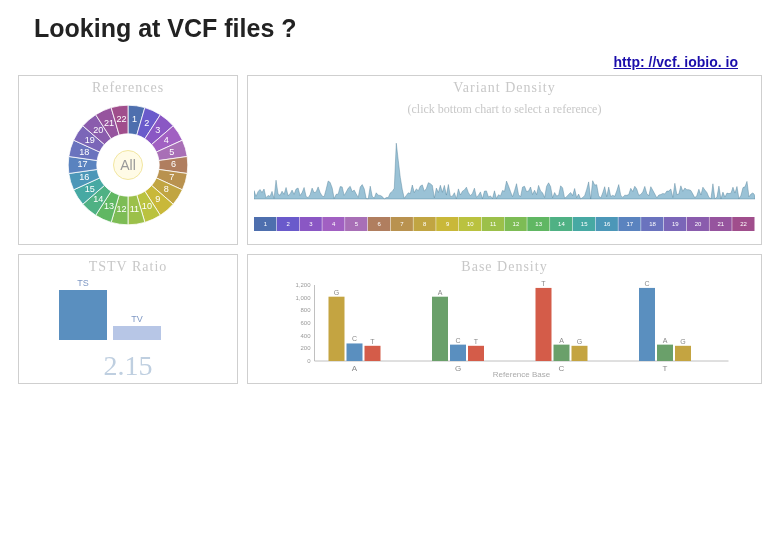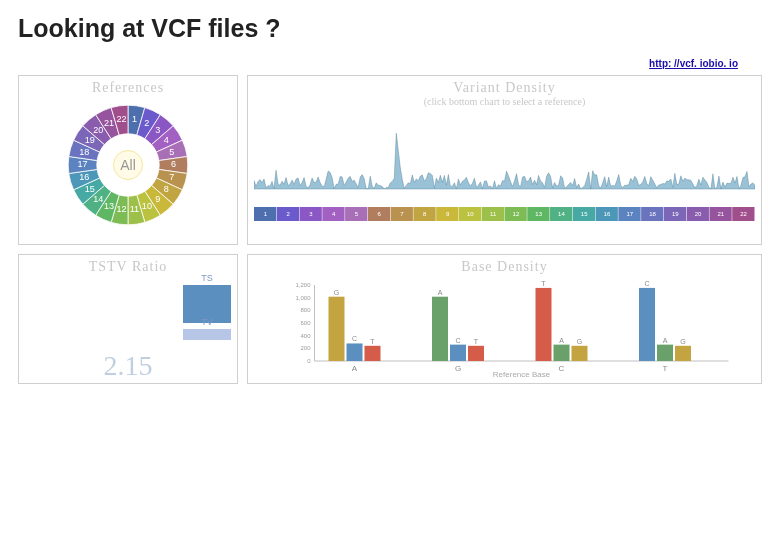--- a/index.html
+++ b/index.html
@@ -1,34 +1,34 @@
 <!DOCTYPE html>
 <html><head>
 <meta charset="utf-8">
 <style>
   * { box-sizing: border-box; margin: 0; padding: 0; }
   body { width: 780px; height: 540px; background: #fff; font-family: Arial, Helvetica, sans-serif; overflow: hidden; }
   .slide { padding: 14px 18px 0 18px; }
-  .title { font-size: 25px; font-weight: 700; color: #222; margin-bottom: 10px; }
+  .title { font-size: 25px; font-weight: 700; color: #222; margin-bottom: 10px; margin-left: 16px; }
   .link-row { text-align: right; margin-bottom: 4px; padding-right: 24px; }
-  .link { font-size: 10px; font-weight: 700; color: #1a0dab; text-decoration: underline; }
+  .link { font-size: 14px; font-weight: 700; color: #1a0dab; text-decoration: underline; }
   .grid { display: grid; grid-template-columns: 220px 1fr; grid-template-rows: 170px 130px; gap: 9px; }
   .panel { border: 1px solid #cfcfcf; background: #fff; padding: 4px 6px; position: relative; overflow: hidden; }
   .ptitle { text-align: center; font-family: Georgia, serif; color: #c8c8c8; font-size: 14px; letter-spacing: 1px; }
-  .psub { text-align: center; font-family: Georgia, serif; color: #c8c8c8; font-size: 10px; margin-top: 0; }
+  .psub { text-align: center; font-family: Georgia, serif; color: #c8c8c8; font-size: 12px; margin-top: 6px; }
   
   .donut-wrap { position: relative; width: 130px; height: 130px; margin: 4px auto 0 auto; }
   .donut-wrap svg { width: 130px; height: 130px; }
   .donut-center { position: absolute; left: 50%; top: 50%; transform: translate(-50%,-50%); font-size: 14px; color: #999; background:#fffbe6; border:1px solid #f2e6a0; border-radius:50%; width:30px; height:30px; display:flex; align-items:center; justify-content:center; }
   .seg-label { font-size: 7px; fill: #fff; text-anchor: middle; dominant-baseline: middle; }
   
   .density-body { position: relative; margin-top: 14px; height: 110px; }
   .density-body svg { width: 100%; height: 110px; display:block; }
   
-  .tstv-body { display:flex; align-items:flex-end; gap:6px; height:55px; margin:10px 0 0 34px;flex-direction:column; }
+  .tstv-body { display:flex; align-items:flex-end; gap:6px; height:55px; margin:10px 0 0 34px; }
   .tstv-bar { width:48px; position:relative; }
   .tstv-bar .lab { position:absolute; top:-12px; left:50%; transform:translateX(-50%); font-size:9px; color:#7f98c4; }
   .tstv-num { text-align:center; font-family: Georgia, serif; color:#bfcfe0; font-size:28px; margin-top:10px; }
   
   .bc-body { position:relative; margin-top:4px; height:100px; }
   .bc-body svg { width:100%; height:100px; display:block; overflow:visible; }
 </style>
 </head>
 <body>
 

